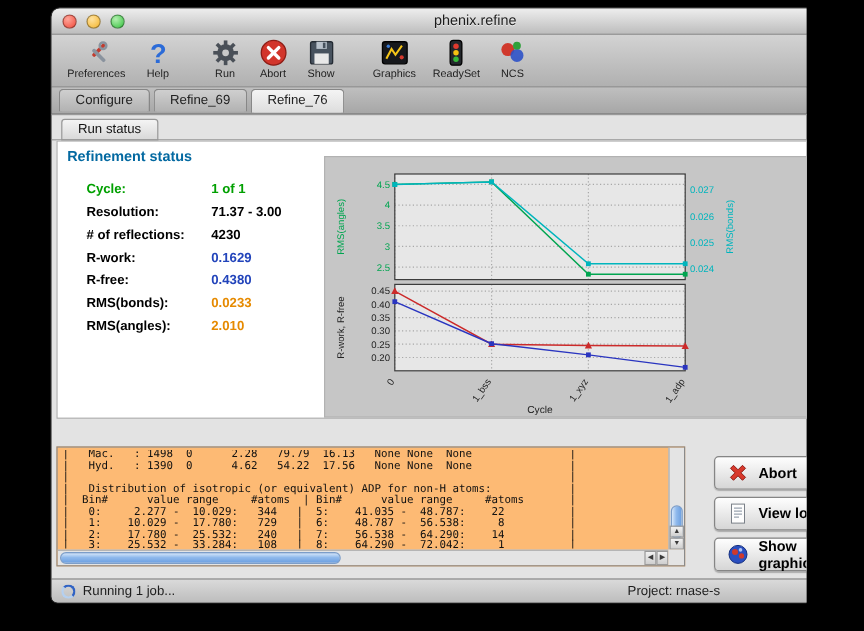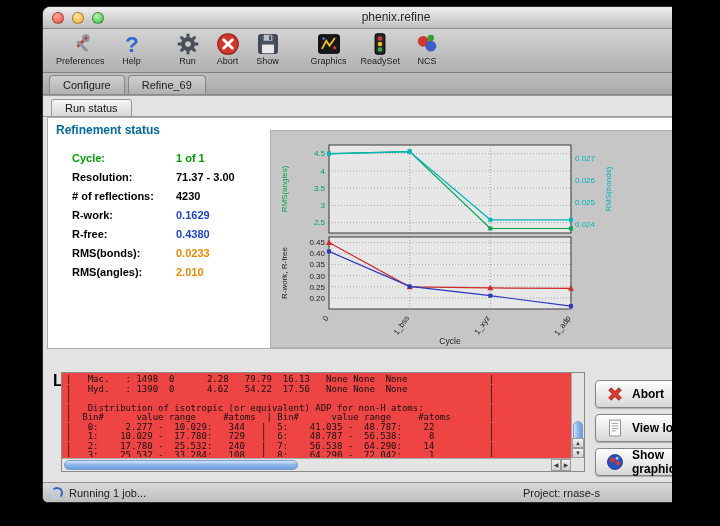--- a/index.html
+++ b/index.html
@@ -46,21 +46,21 @@
   .panel-heading{font-size:12px;font-weight:bold;color:#0369a1;padding:5px 0 0 8px;}
   .stats{position:absolute;left:24px;top:30px;}
   .stat-row{display:flex;height:19px;align-items:center;font-size:11px;}
   .stat-label{font-weight:bold;width:104px;color:#000;}
   .stat-value{font-weight:bold;}
   .chart-panel{position:absolute;left:222px;top:12px;width:432px;height:218px;background:#c6c6c6;
                border:1px solid #b2b2b2;}
   .chart-panel svg{display:block;}
   svg text{font-family:"Liberation Sans",sans-serif;}
   .log-heading{position:absolute;left:10px;top:276px;font-size:16px;font-weight:bold;color:#000;}
-  .log-box{position:absolute;left:18px;top:276px;width:524px;height:100px;background:#ef4444;
+  .log-box{position:absolute;left:4px;top:276px;width:524px;height:100px;background:#fdba74;
            border:1px solid #8a8a8a;overflow:hidden;}
   .log-lines{position:absolute;left:4px;right:14px;top:2px;bottom:14px;overflow:hidden;
              font-family:"DejaVu Sans Mono",monospace;font-size:9px;line-height:9.5px;
              white-space:pre;color:#111;}
   
   .aqua-thumb{position:absolute;border-radius:6px;border:1px solid #7b9dc9;
               background:linear-gradient(90deg,#d6e7fa,#8fb9ec 45%,#6c9fe0);}
   .aqua-thumb.h{background:linear-gradient(180deg,#d6e7fa,#8fb9ec 45%,#6c9fe0);}
   .scroll-arrow{position:absolute;text-align:center;color:#3a3a3a;background:linear-gradient(#f2f2f2,#cfcfcf);
                 border:1px solid #9a9a9a;font-size:6px;line-height:9px;}
@@ -193,20 +193,21 @@
             </svg>
           </span>
           <span class="lbl">NCS</span>
         </div>
       </div>
 
     <div class="tabrow">
       <div id="tabs">
           <div class="tab">Configure</div>
           <div class="tab">Refine_69</div>
+          <div class="tab active">Refine_76</div>
         </div>
       <div class="tab-close">×</div>
     </div>
 
     <div class="content">
       <div class="subtab">Run status</div>
       <div class="subtab-line"></div>
 
       <div class="panel">
         <div class="panel-heading">Refinement status</div>

